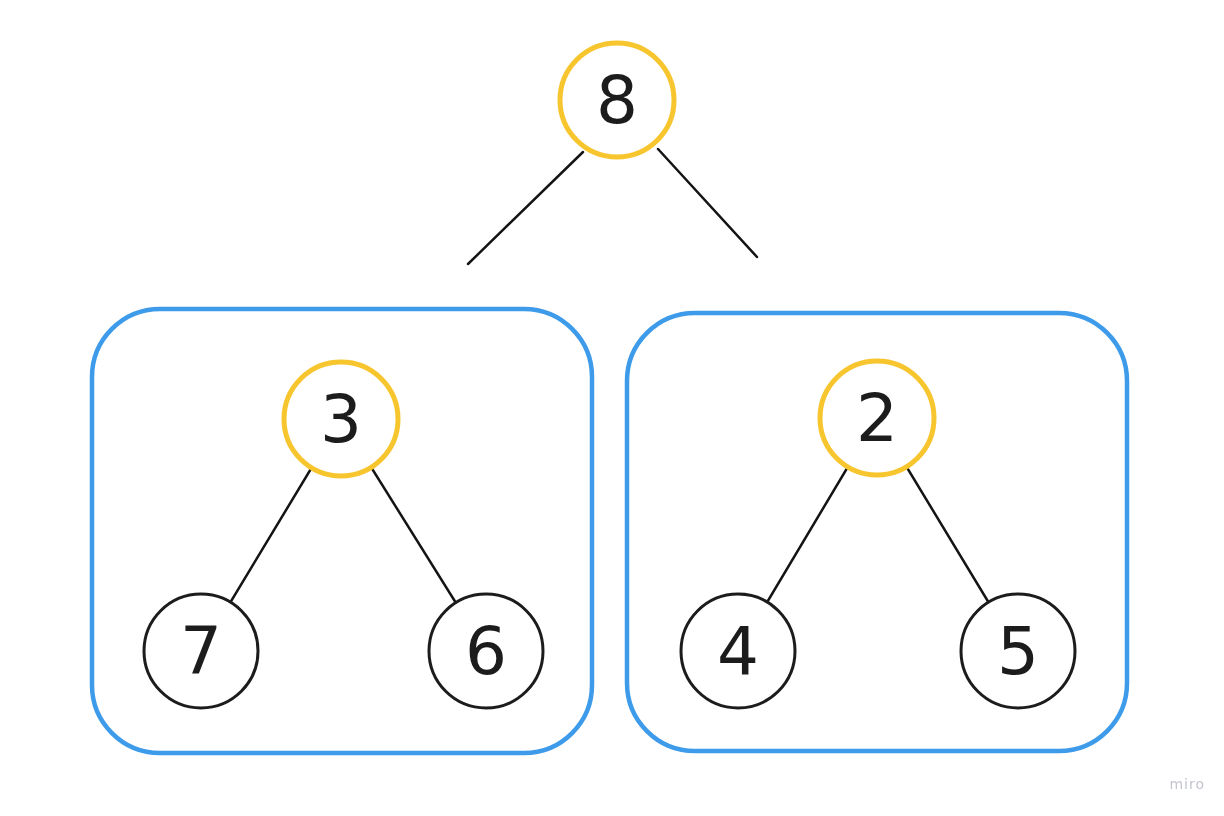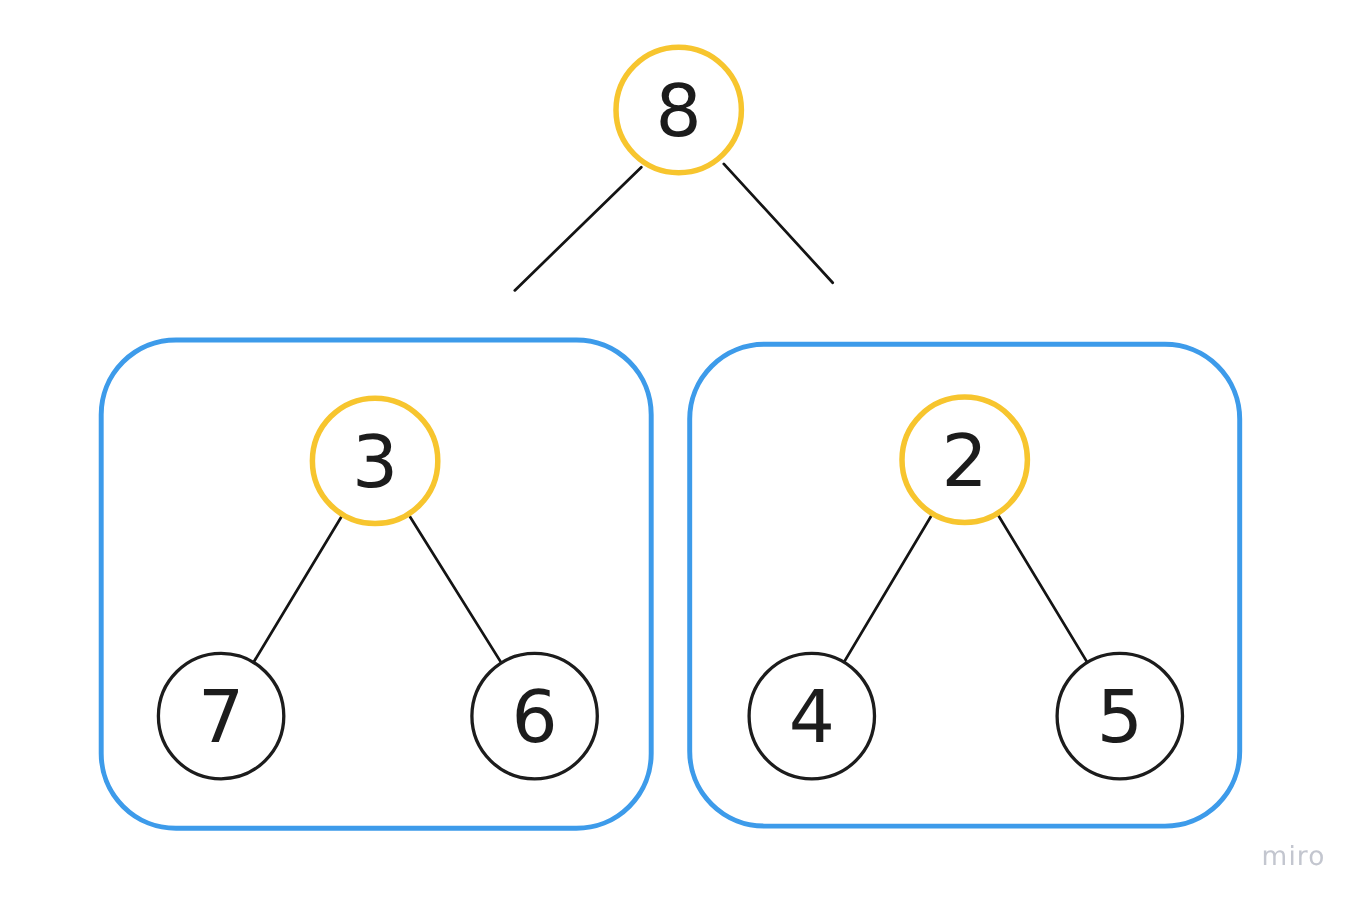--- a/index.html
+++ b/index.html
@@ -23,21 +23,21 @@
     left: 0;
     display: block;
   }
   .node-label {
     font-family: "DejaVu Sans", "Liberation Sans", sans-serif;
   }
   .watermark {
     position: absolute;
     right: 19px;
     bottom: 24px;
-    font-size: 24px;
+    font-size: 14px;
     font-weight: 500;
     letter-spacing: 1px;
     color: #c3c6cf;
     user-select: none;
   }
 </style>
 </head>
 <body>
 
 <div class="canvas">

